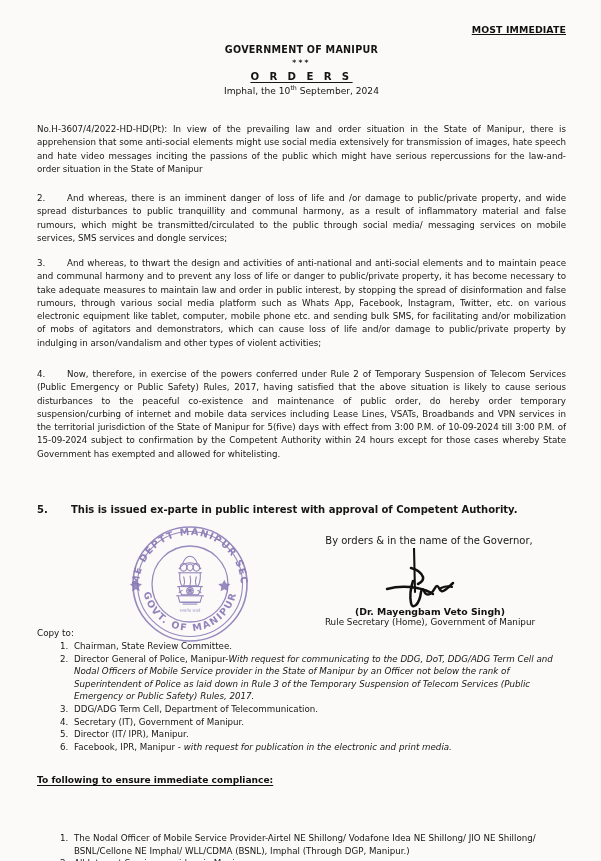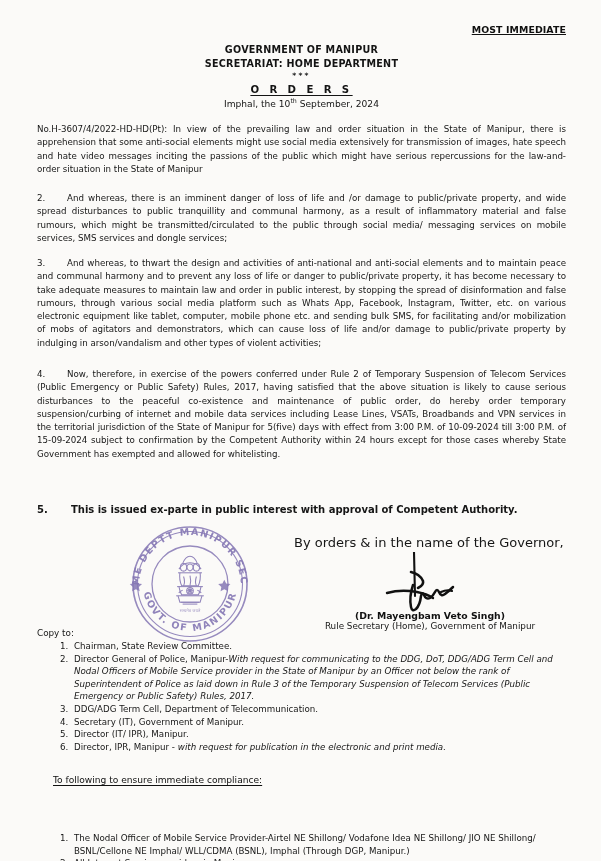--- a/index.html
+++ b/index.html
@@ -124,23 +124,23 @@
 
   
   .sig-block {
     position: absolute;
     right: 0;
     top: 535px;
     width: 272px;
     text-align: center;
   }
   .byorders {
-    font-size: 13px;
-    color: #161616;
-    text-align: left;
+    font-size: 10px;
+    color: #161616;
+    text-align: center;
     padding-right: 2px;
   }
   .sig-svg {
     display: block;
     margin: 2px auto 0 auto;
   }
   .sig-name {
     font-size: 9.3px;
     font-weight: bold;
     color: #101010;
@@ -190,41 +190,40 @@
     color: #161616;
     text-align: left;
     padding-left: 3px;
     margin: 0;
   }
   #copy-list { top: 640px; }
   #comply-list { top: 796px; margin-top: 36px; }
 
   .comply-head {
     position: absolute;
-    left: 16px;
+    left: 0;
     top: 775px;
     font-size: 9.1px;
-    font-weight: normal;
+    font-weight: bold;
     text-decoration: underline;
     text-underline-offset: 1.5px;
     color: #101010;
   }
   .j { text-align: justify; }
 </style>
 </head>
 <body>
 
 <div class="page">
   <div class="sheet">
 
     <div class="most-immediate">MOST IMMEDIATE</div>
 
     <div class="head-block">
       <div class="head-line1">GOVERNMENT OF MANIPUR</div>
-      <div class="head-line2">SECRETARIAT: HOME DEPARTMENT</div>
       <div class="stars">***</div>
       <div class="orders">O R D E R S</div>
       <div class="place-date"><span>Imphal, the 10</span><sup>th</sup><span> September, 2024</span></div>
     </div>
 
     <div class="para t j" id="p1"><b>No.H-3607/4/2022-HD-HD(Pt):</b><span> In view of the prevailing law and order situation in the State of Manipur, there is apprehension that some anti-social elements might use social media extensively for transmission of images, hate speech and hate video messages inciting the passions of the public which might have serious repercussions for the law-and-order situation in the State of Manipur</span></div>
 
     <div class="para t j" id="p2"><span class="para-num">2.</span><span>And whereas, there is an imminent danger of loss of life and /or damage to public/private property, and wide spread disturbances to public tranquillity and communal harmony, as a result of inflammatory material and false rumours, which might be transmitted/circulated to the public through social media/ messaging services on mobile services, SMS services and dongle services;</span></div>
 
     <div class="para t j" id="p3"><span class="para-num">3.</span><span>And whereas, to thwart the design and activities of anti-national and anti-social elements and to maintain peace and communal harmony and to prevent any loss of life or danger to public/private property, it has become necessary to take adequate measures to maintain law and order in public interest, by stopping the spread of disinformation and false rumours, through various social media platform such as Whats App, Facebook, Instagram, Twitter, etc. on various electronic equipment like tablet, computer, mobile phone etc. and sending bulk SMS, for facilitating and/or mobilization of mobs of agitators and demonstrators, which can cause loss of life and/or damage  to public/private property by indulging in arson/vandalism and other types of violent activities;</span></div>
@@ -295,21 +294,21 @@
       <div class="sig-desig">Rule Secretary (Home), Government of Manipur</div>
     </div>
 
     <div class="copyto-label">Copy to:</div>
     <ol class="numlist" id="copy-list">
       <li><span class="j"><span>Chairman, State Review Committee.</span></span></li>
       <li class="j"><span>Director General of Police, Manipur-</span><i>With request for communicating to the DDG, DoT, DDG/ADG Term Cell and Nodal Officers of Mobile Service provider in the State of Manipur by an Officer not below the rank of Superintendent of Police as laid down in Rule 3 of the Temporary Suspension of Telecom Services (Public Emergency or Public Safety) Rules, 2017.</i></li>
       <li><span>DDG/ADG Term Cell, Department of Telecommunication.</span></li>
       <li><span>Secretary (IT), Government of Manipur.</span></li>
       <li><span>Director (IT/ IPR), Manipur.</span></li>
-      <li><span>Director, IPR, Manipur - </span><i>with request for publication in the electronic and print media.</i></li>
+      <li><span>Facebook, IPR, Manipur - </span><i>with request for publication in the electronic and print media.</i></li>
     </ol>
 
     <div class="comply-head">To following to ensure immediate compliance:</div>
     <ol class="numlist" id="comply-list">
       <li><span>The Nodal Officer of Mobile Service Provider-Airtel NE Shillong/ Vodafone Idea NE Shillong/ JIO NE Shillong/ BSNL/Cellone NE Imphal/ WLL/CDMA (BSNL), Imphal (Through DGP, Manipur.)</span></li>
       <li><span>All Internet Service providers in Manipur.</span></li>
     </ol>
 
   </div>
 </div>

